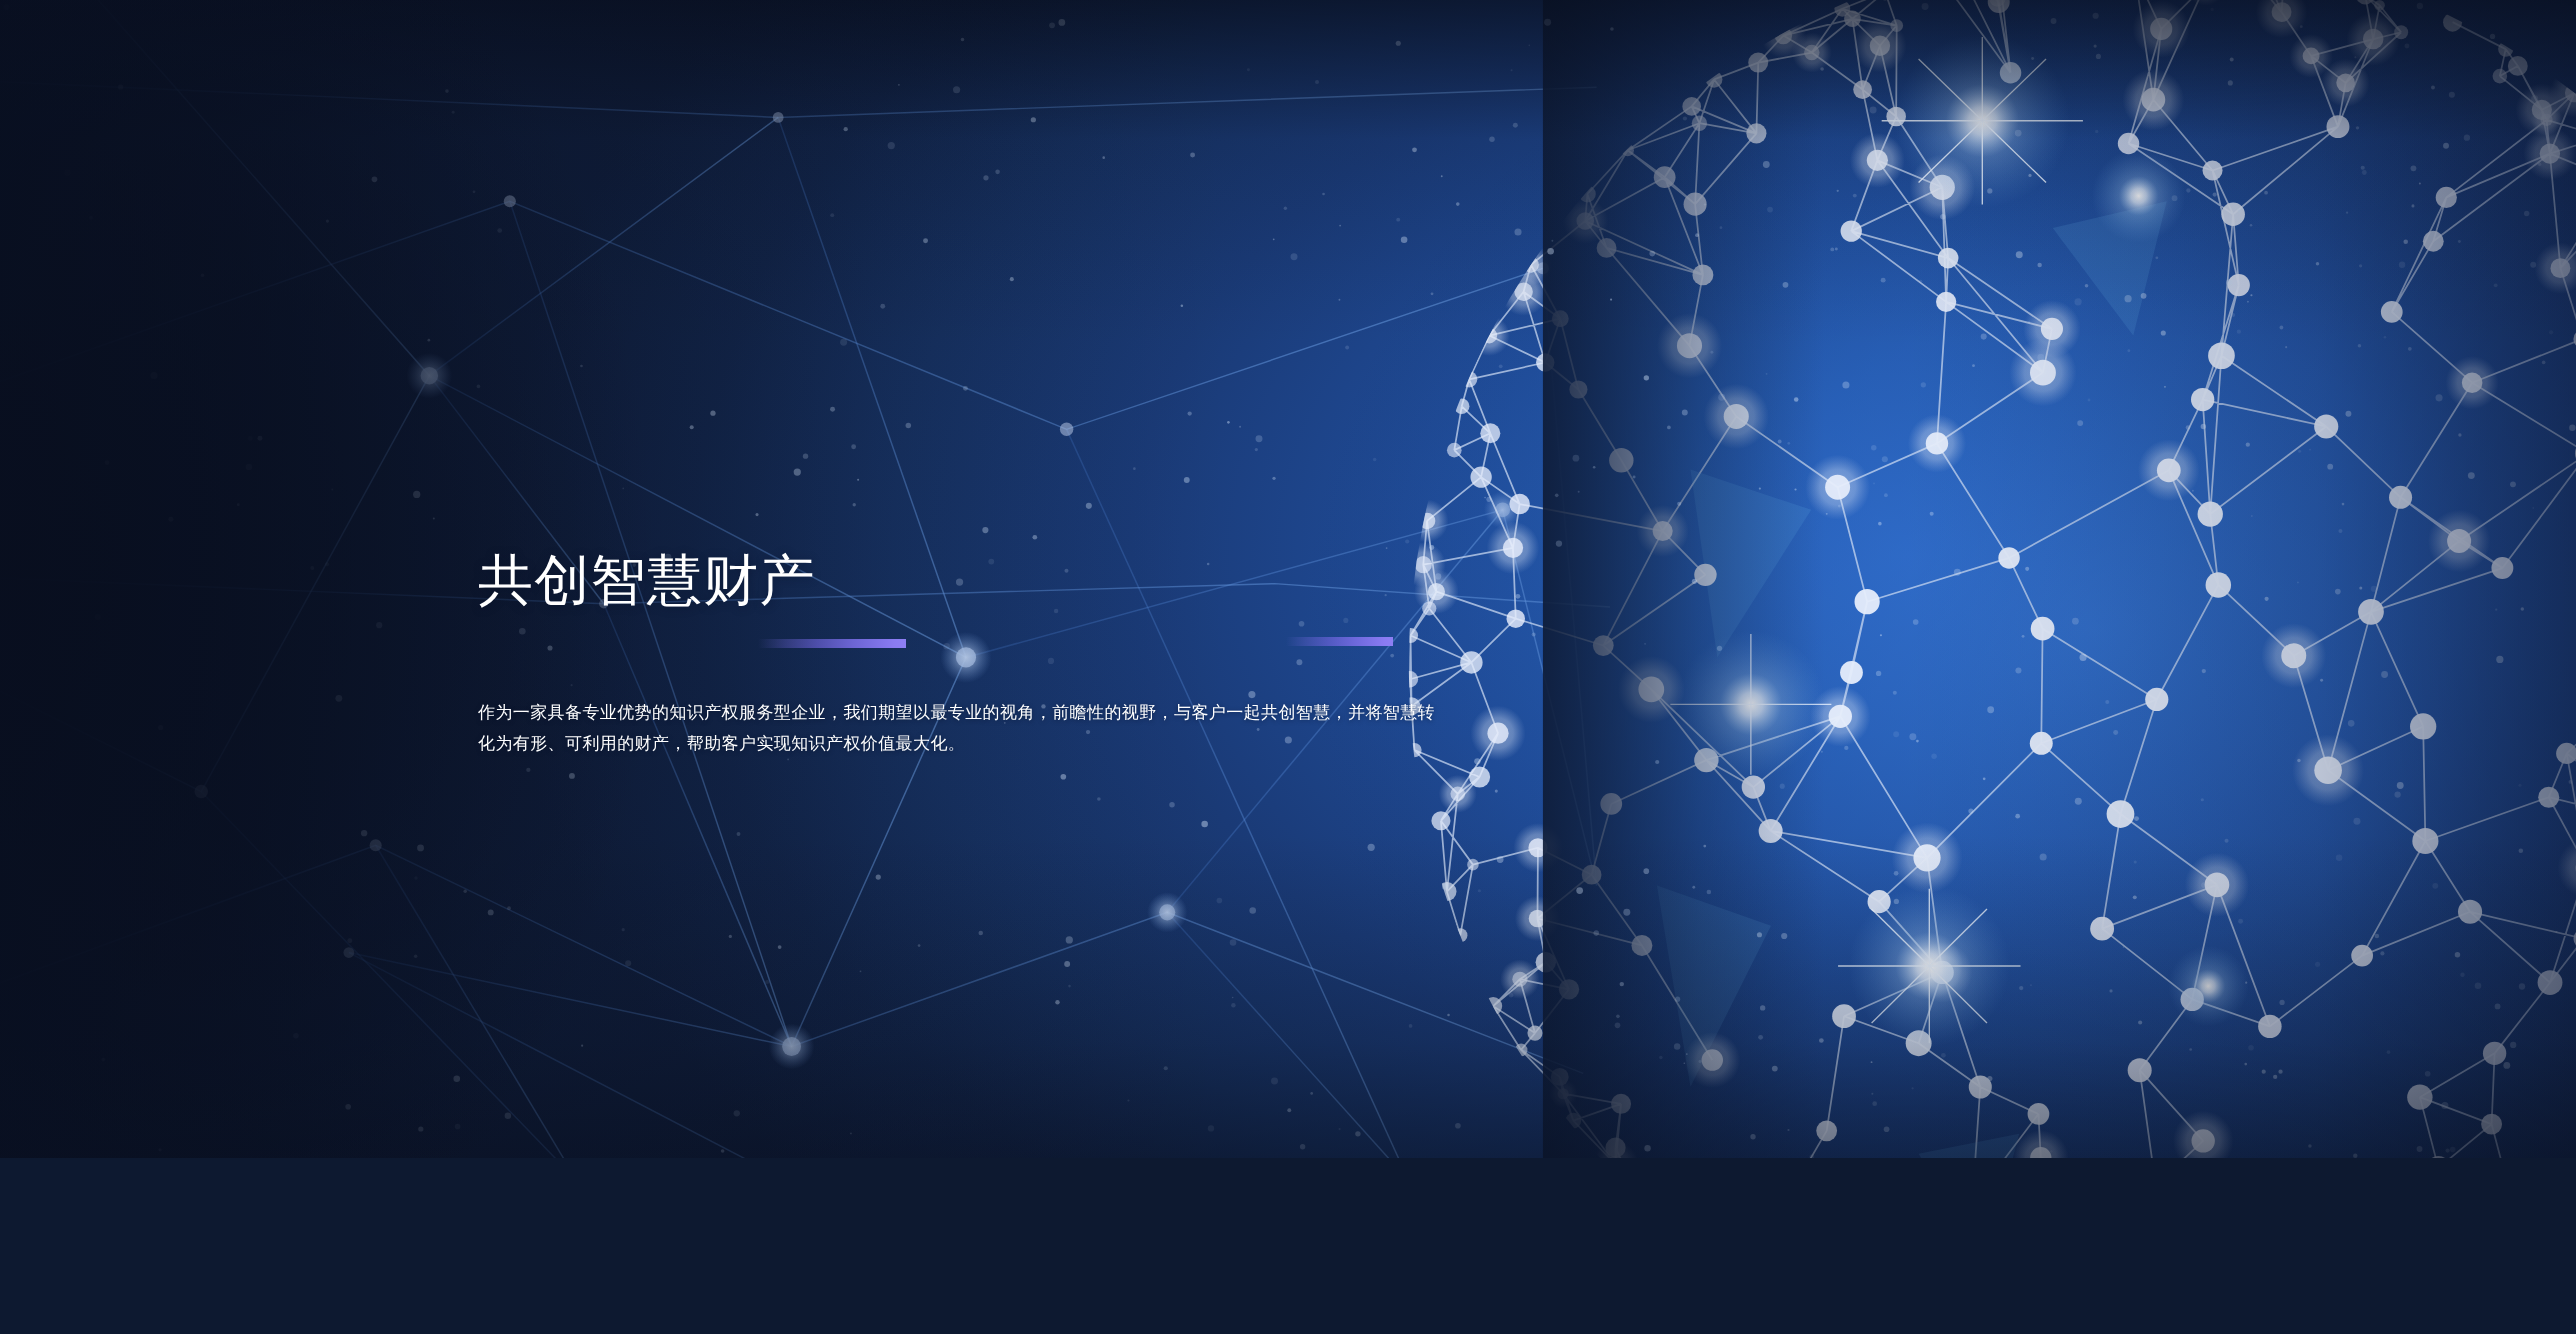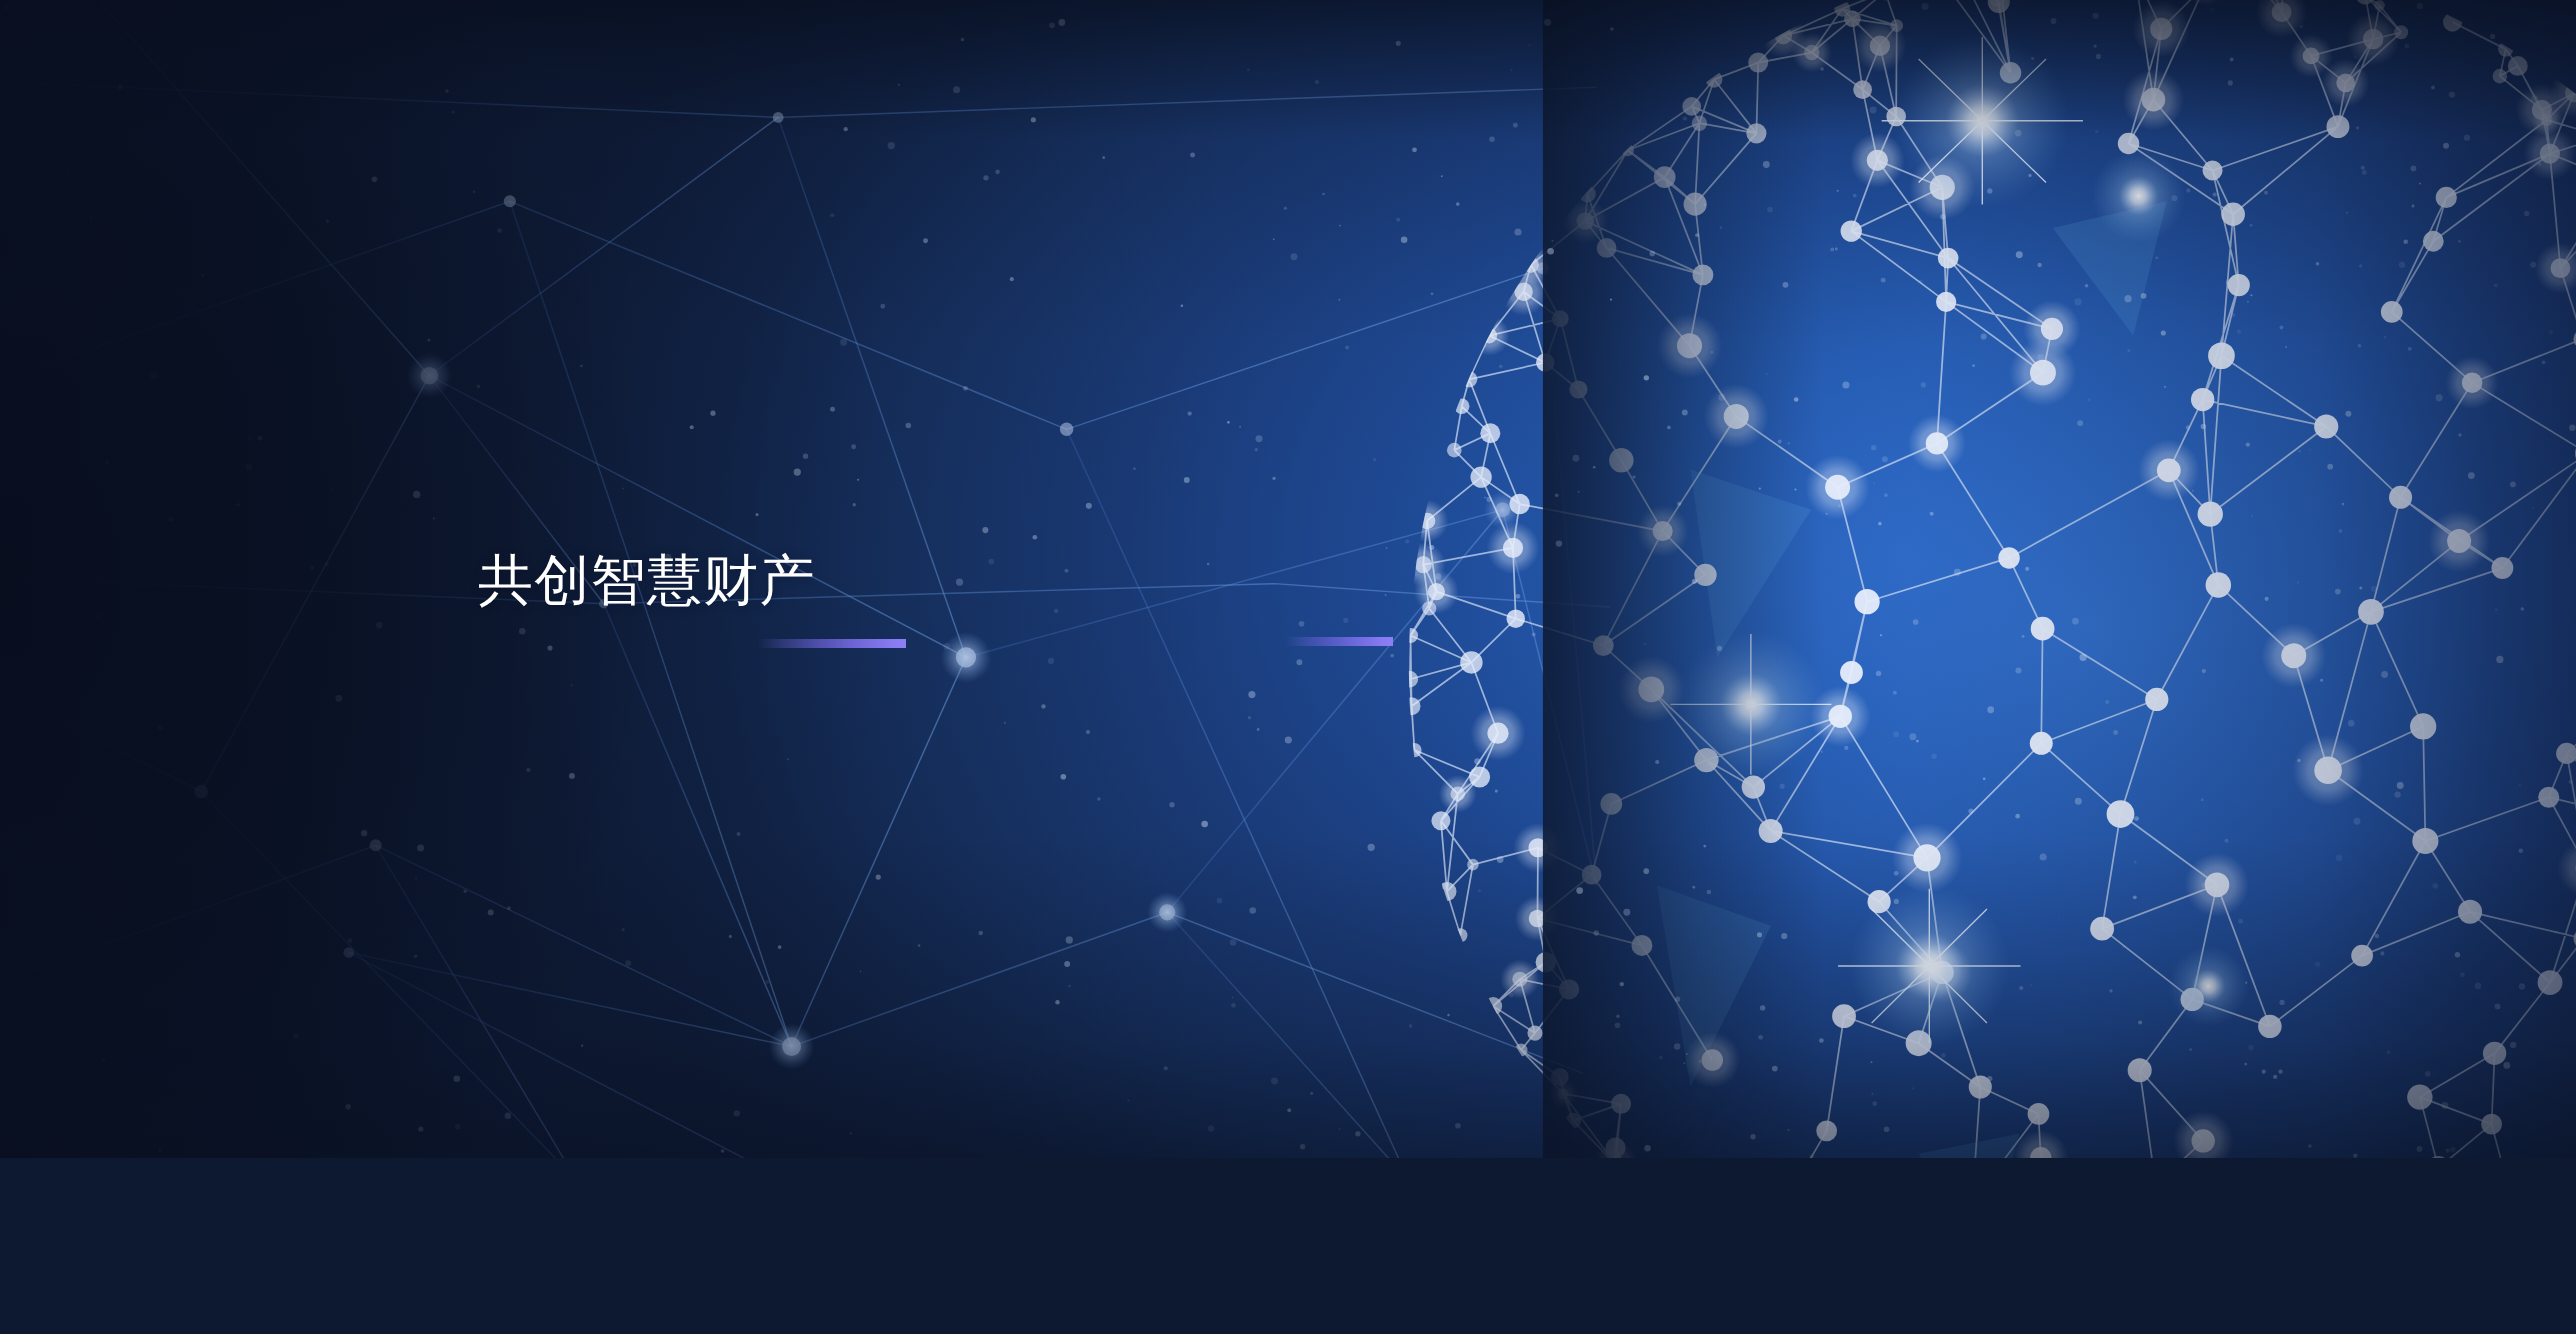--- a/index.html
+++ b/index.html
@@ -1161,16 +1161,17 @@
 
   <div class="content">
 
     <div class="headline">
       <div class="h-part h-1">共创智慧财产</div>
       <div class="h-rule rule-1"></div>
 
       <div class="h-rule rule-2"></div>
     </div>
 
+    <div class="paragraph">作为一家具备专业优势的知识产权服务型企业，我们期望以最专业的视角，前瞻性的视野，与客户一起共创智慧，并将智慧转化为有形、可利用的财产，帮助客户实现知识产权价值最大化。</div>
   </div>
 
 </div>
 
 
 </body></html>

